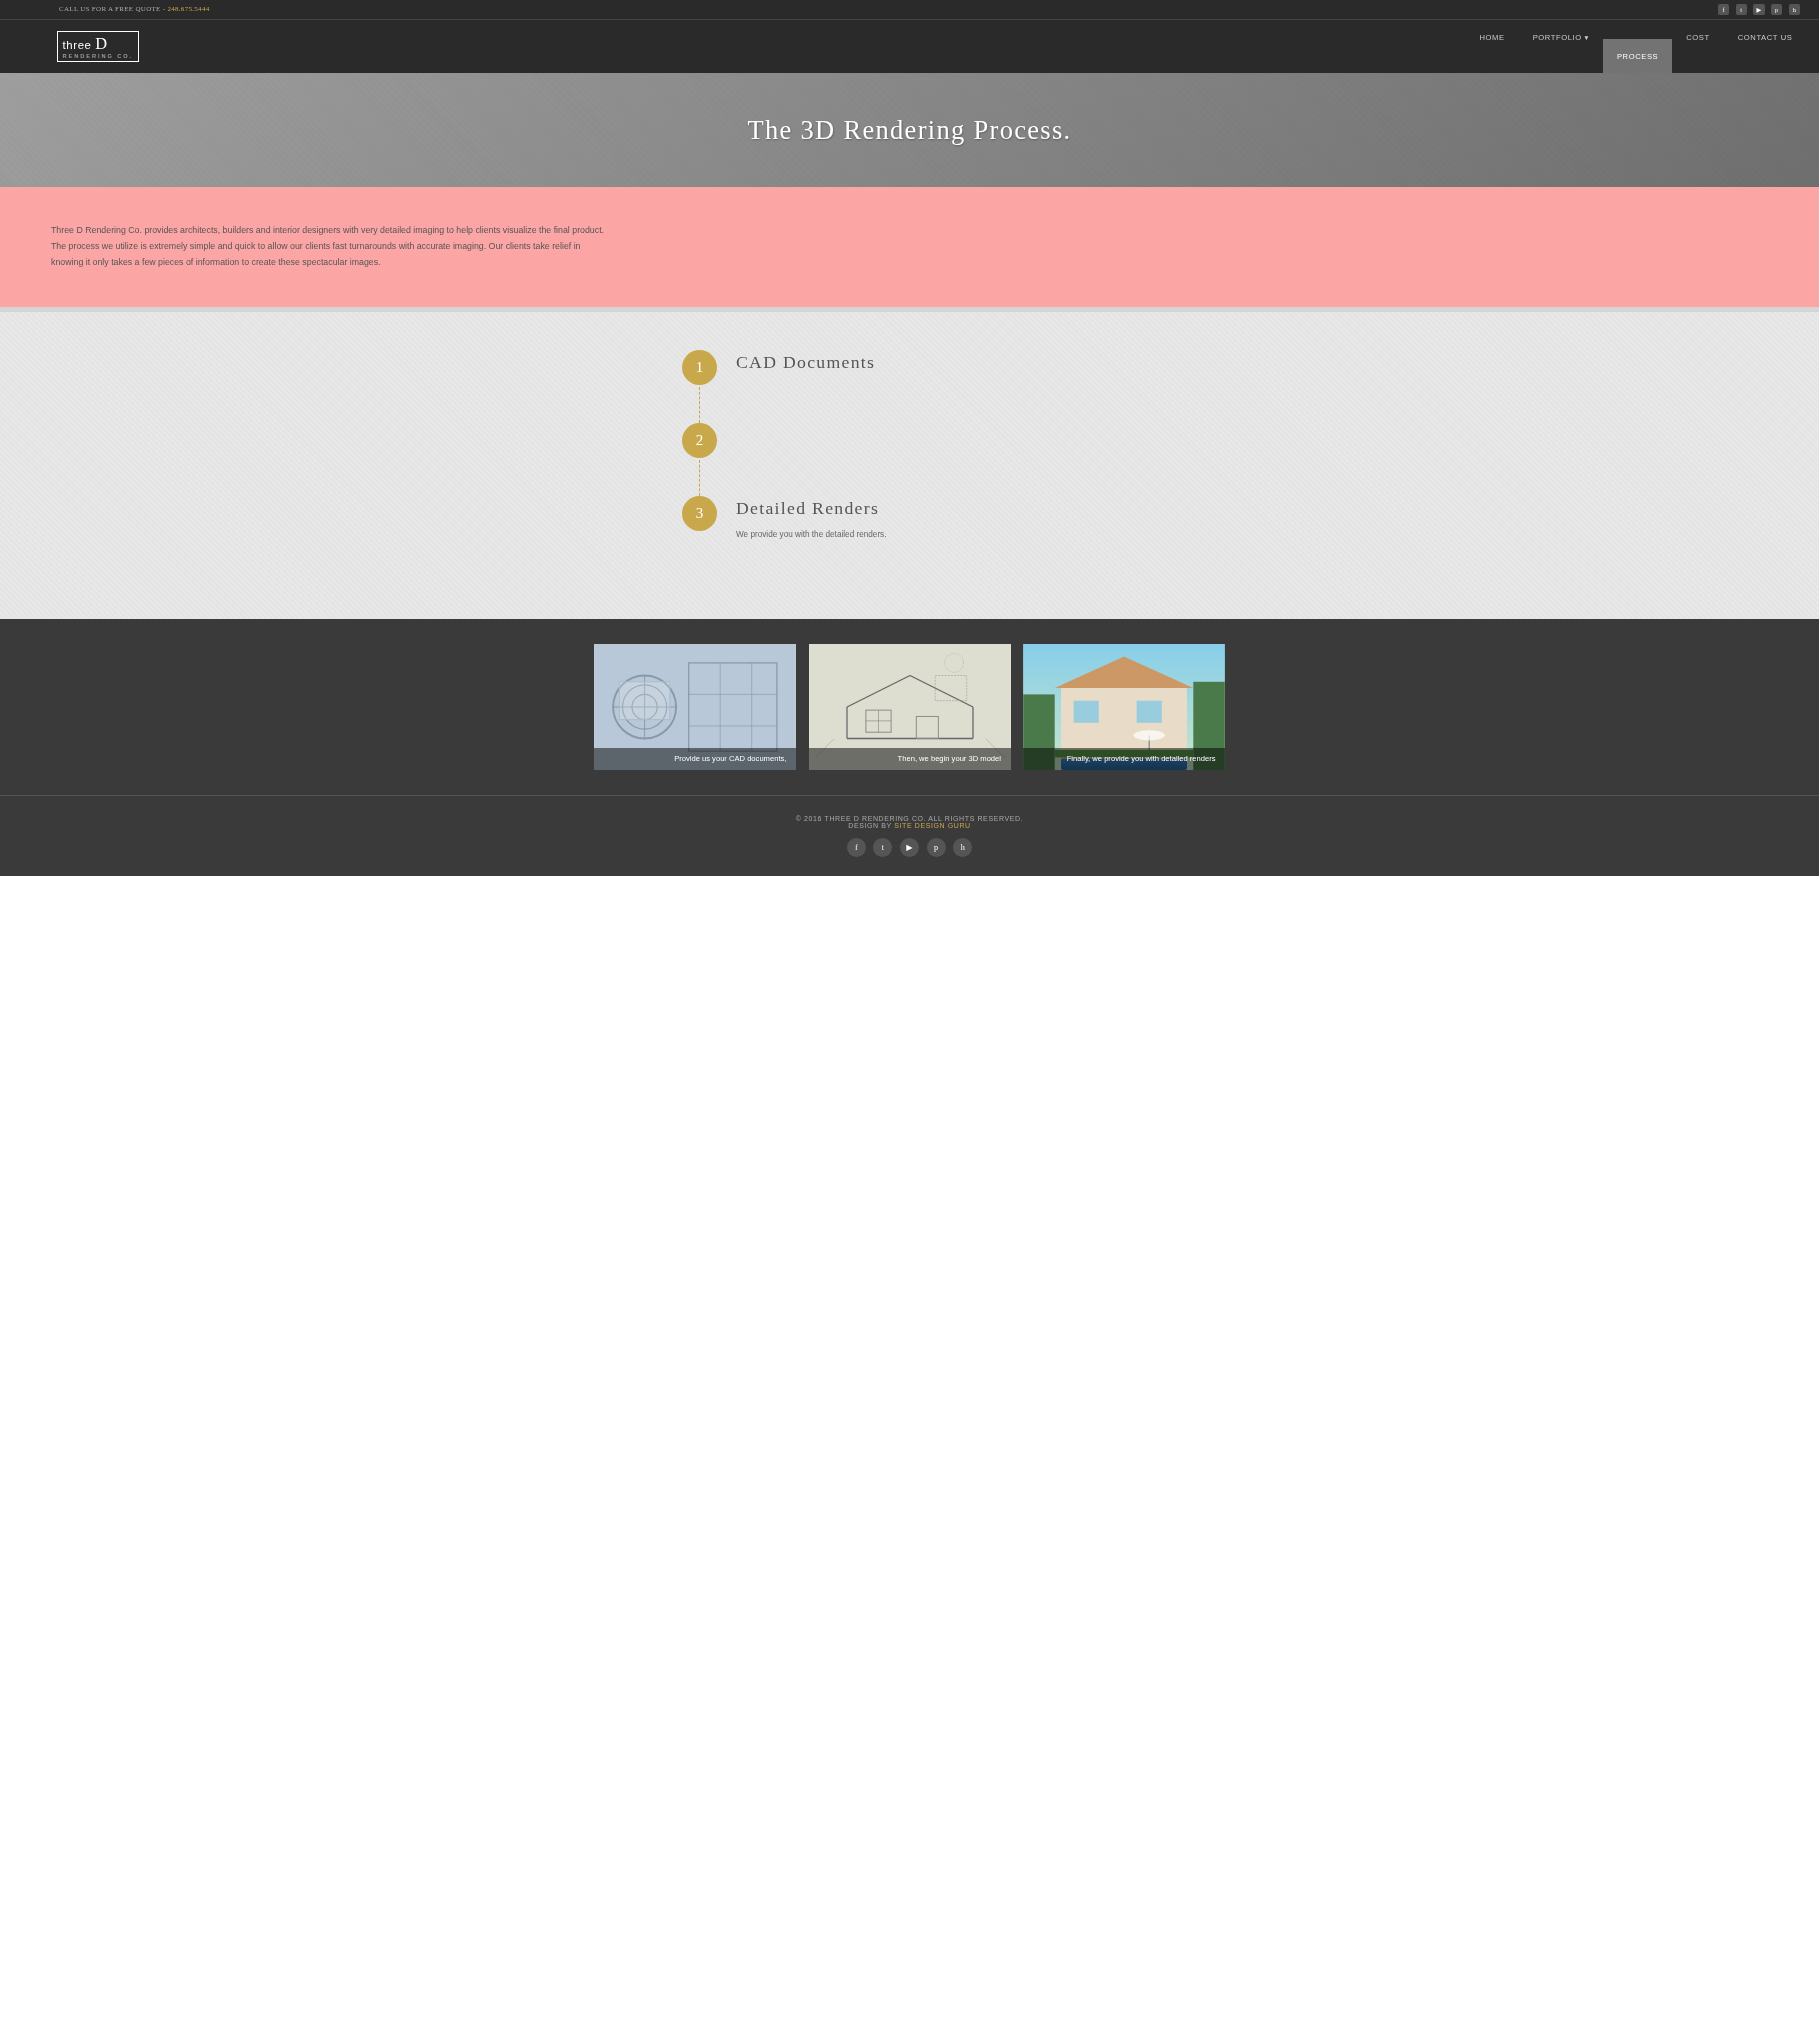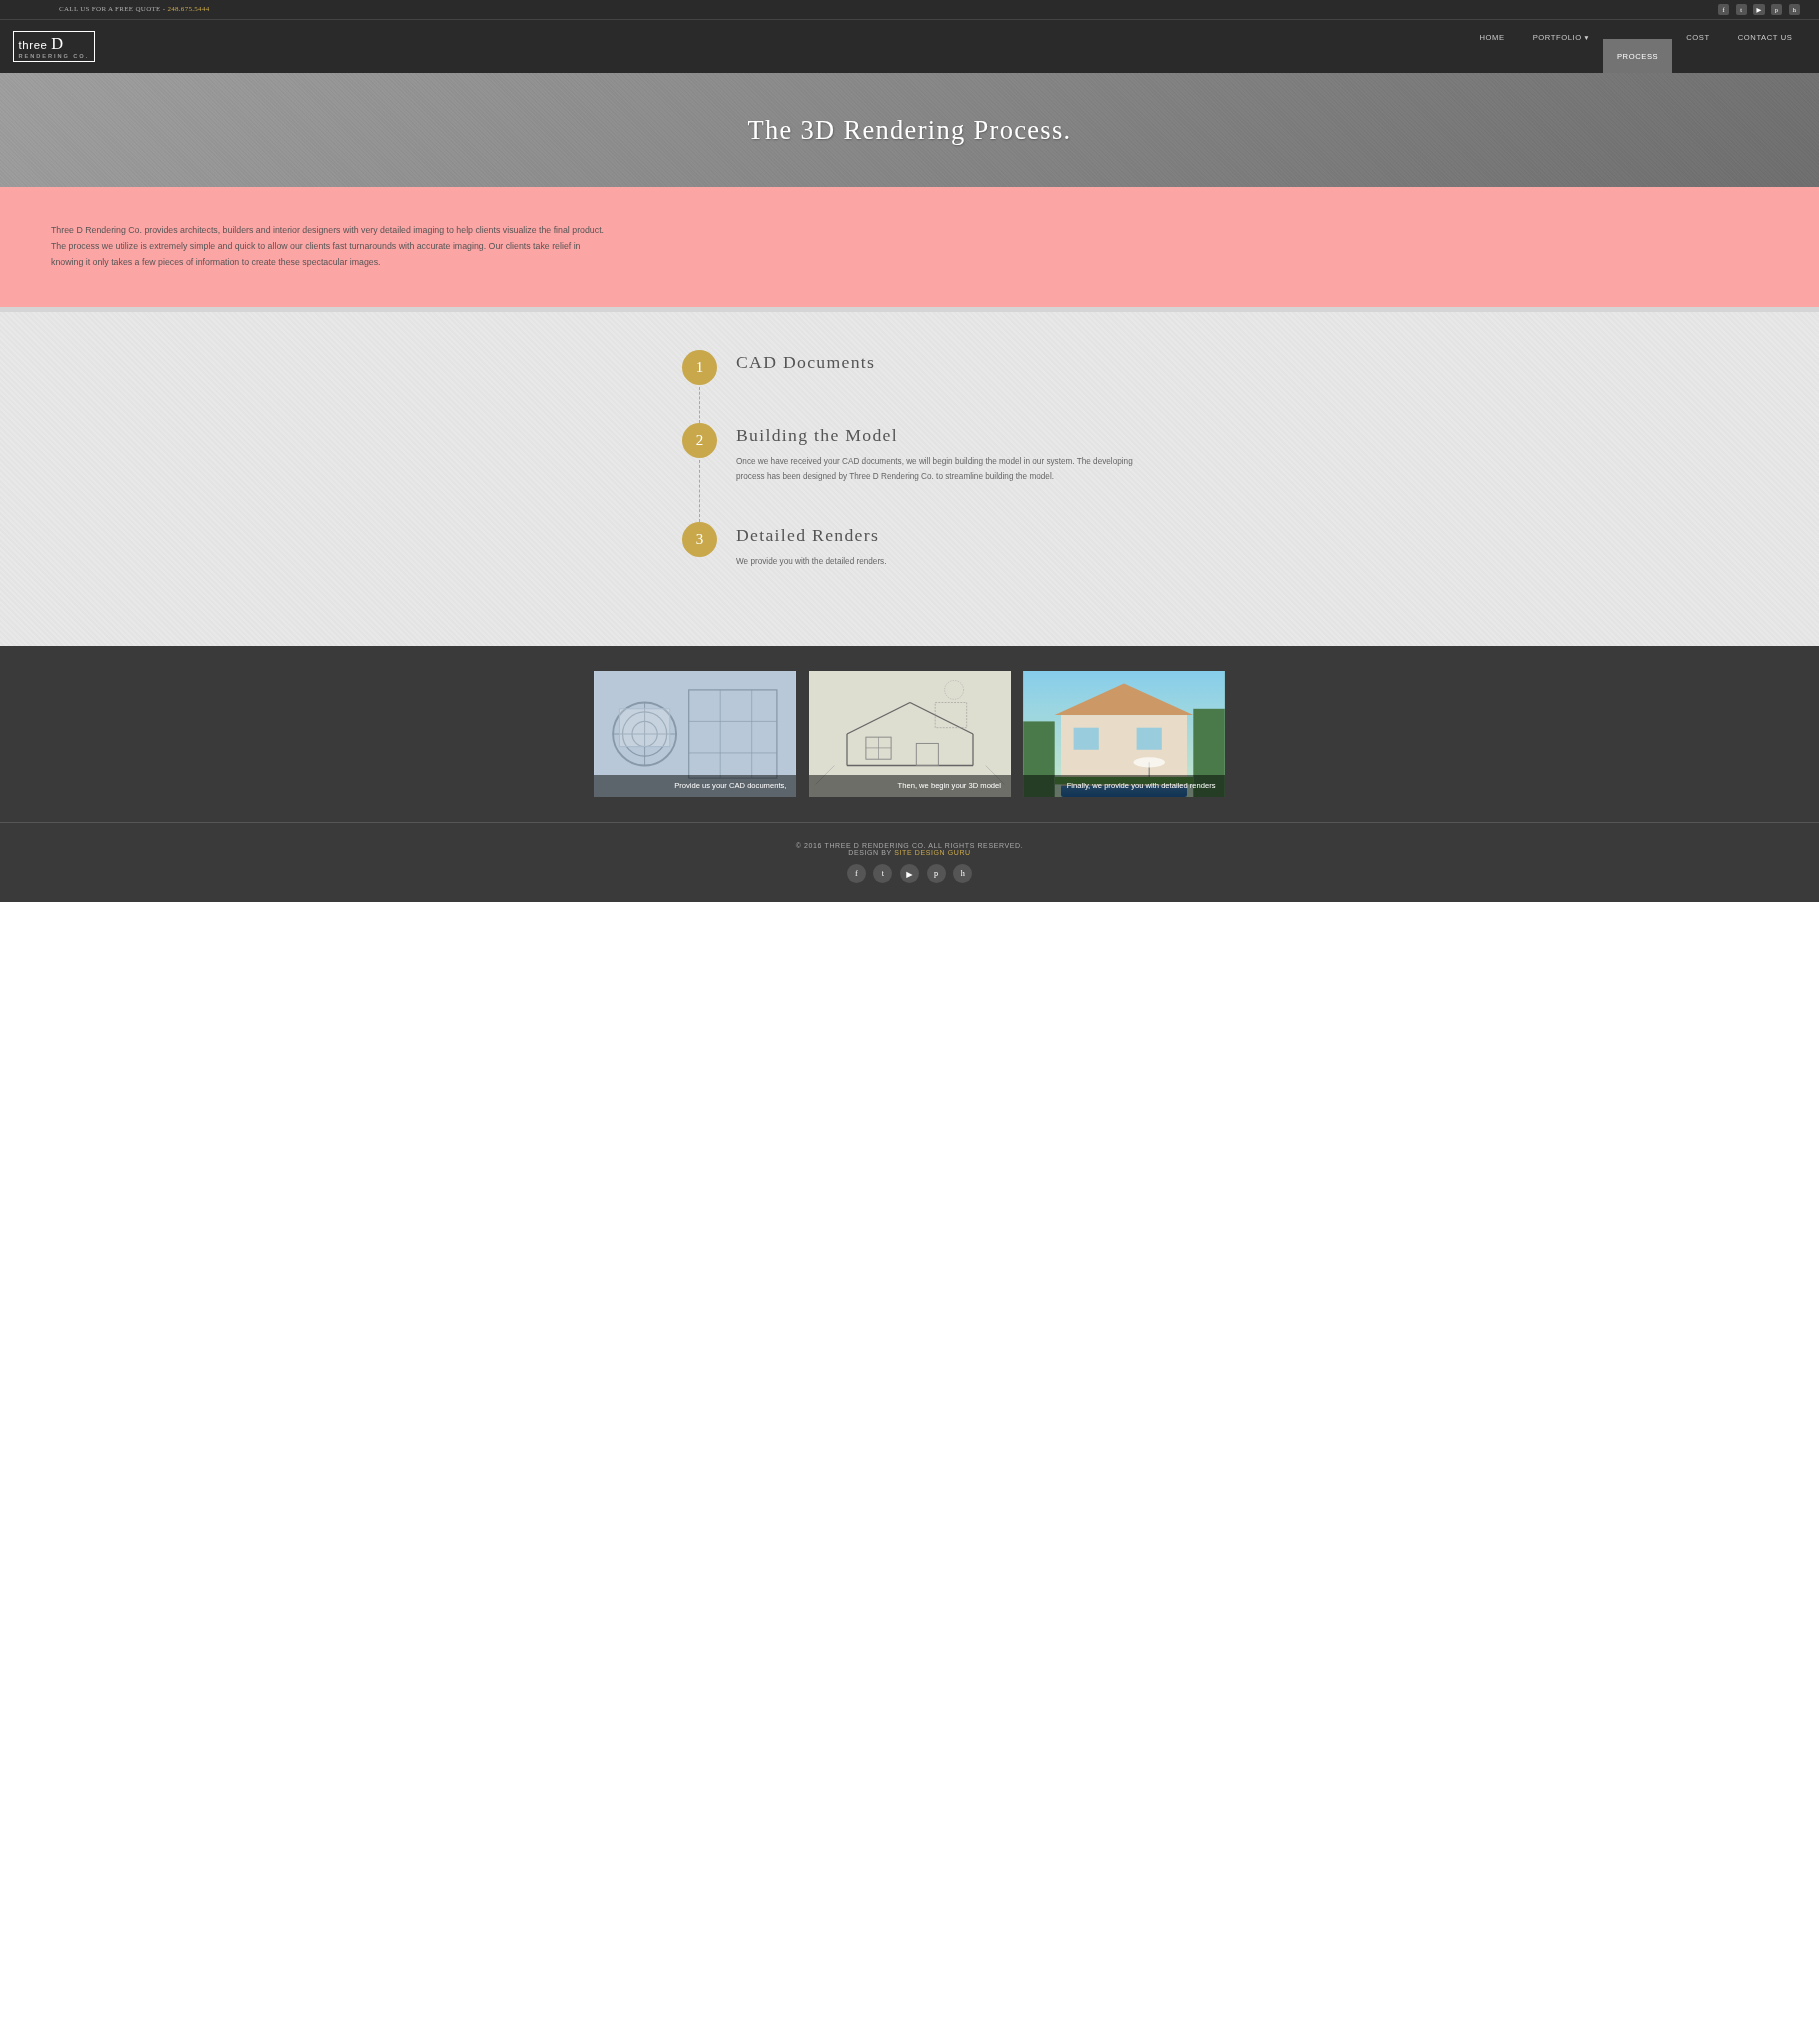--- a/index.html
+++ b/index.html
@@ -40,20 +40,21 @@
       font-weight: bold;
       letter-spacing: 0.6px;
       display: flex;
       align-items: center;
     }
     .logo-box {
       border: 1.3px solid #fff;
       padding: 2.5px 5px;
       display: inline-block;
       font-family: Arial, sans-serif;
+      margin-left: 44px;
     }
     .nav-links {
       display: flex;
       margin-left: auto;
     }
     .nav-link {
       color: #ccc;
       text-decoration: none;
       padding: 12.6px 14px;
       font-size: 7.6px;
@@ -291,24 +292,20 @@
 
     <div class="step">
       <div class="step-number">1</div>
       <div class="step-content">
         <h2>CAD Documents</h2>
       </div>
     </div>
 
     <div class="step">
       <div class="step-number">2</div>
-      <div class="step-content">
-        <h2>Building the Model</h2>
-        <p>Once we have received your CAD documents, we will begin building the model in our system. The developing process has been designed by Three D Rendering Co. to streamline building the model.</p>
-      </div>
     </div>
 
     <div class="step">
       <div class="step-number">3</div>
       <div class="step-content">
         <h2>Detailed Renders</h2>
         <p>We provide you with the detailed renders.</p>
       </div>
     </div>
 

